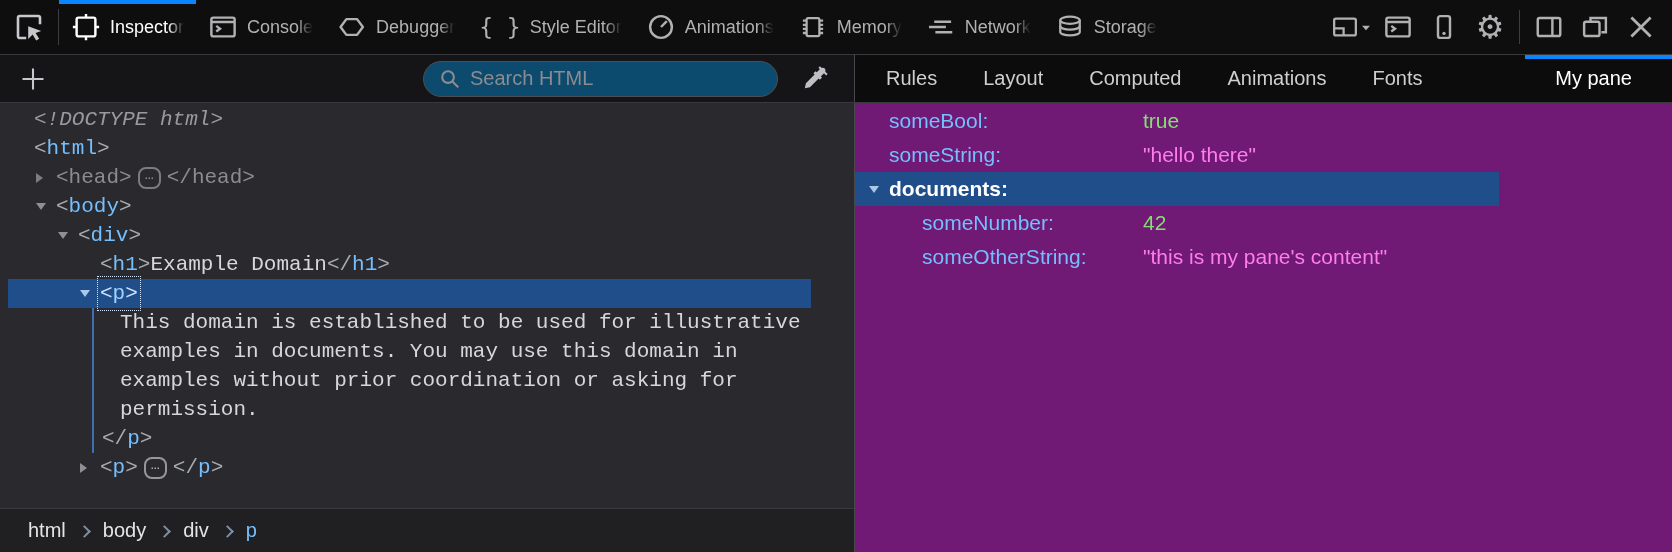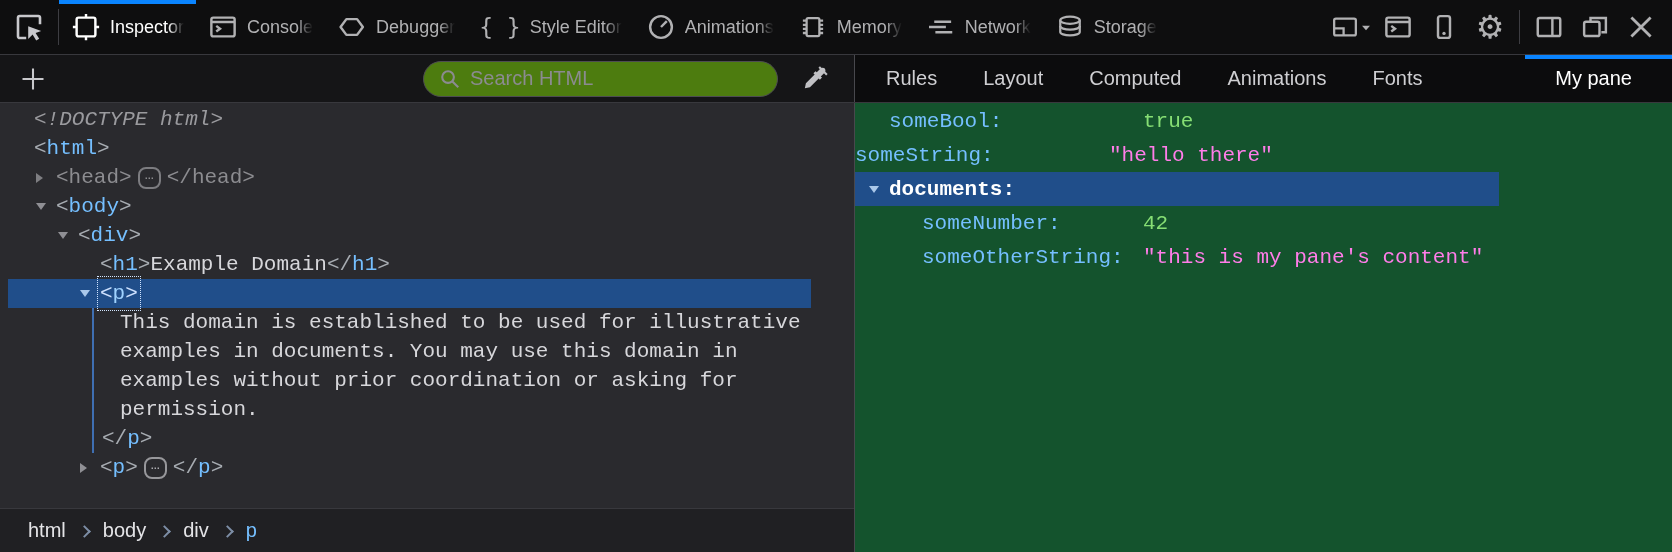--- a/index.html
+++ b/index.html
@@ -35,21 +35,21 @@
   .gear-glyph { font-family:"DejaVu Sans", sans-serif; font-size:32px; line-height:1; color:#b1b1b3; }
   
   .subbar { height:48px; display:flex; border-bottom:1px solid #38383d; }
   .subbar-left {
     width:855px; flex:none; display:flex; align-items:center;
     background:#151517; border-right:1px solid #48484d; padding:0 16px 0 16px;
   }
   .plusbtn { width:34px; height:34px; display:flex; align-items:center; justify-content:center; color:#c8c8cc; }
   .searchpill {
     margin-left:auto; width:355px; height:36px; border:1px solid #4d4d52; border-radius:18px;
-    background:#4d7c0f; display:flex; align-items:center; padding:0 14px; gap:8px;
+    background:#0c4a6e; display:flex; align-items:center; padding:0 14px; gap:8px;
   }
   .searchpill input {
     flex:1; background:transparent; border:none; outline:none;
     font-family:"Liberation Sans", sans-serif; font-size:20px; color:#d7d7db; min-width:0;
   }
   .searchpill input::placeholder { color:#8b8b90; }
   .dropbtn { width:46px; height:40px; display:flex; align-items:center; justify-content:center; color:#c0c0c4; }
   .subbar-right { flex:1; display:flex; align-items:stretch; background:#0c0c0d; padding-left:8px; }
   .stab { position:relative; display:flex; align-items:center; padding:0 23px; font-size:20px; color:#cfcfd2; }
   .stab.active { color:#fff; }
@@ -85,21 +85,21 @@
   .closeline { margin-left:-18px; }
   
   .breadcrumb {
     height:44px; flex:none; background:#202023; border-top:1px solid #38383d;
     display:flex; align-items:center; padding-left:28px; gap:14px; font-size:20px;
   }
   .crumb { color:#e4e4e7; }
   .crumb.selected { color:#75bfff; }
   .crumb-sep { width:9px; height:9px; border-top:2px solid #7d8ea6; border-right:2px solid #7d8ea6; transform:rotate(45deg); margin-top:1px; }
   
-  .sidebar { flex:1; background:#14532d; font-family:Liberation Mono, monospace; font-size:21px; padding-top:1px; }
+  .sidebar { flex:1; background:#701a75; font-family:Liberation Sans, sans-serif; font-size:21px; padding-top:1px; }
   .prow { display:flex; align-items:center; height:34px; white-space:pre; }
   .pkey { color:#75bfff; display:inline-block; }
   .pkey.top { min-width:254px; }
   .pkey.nested { min-width:221px; }
   .prow.objrow { background:#204e8a; width:644px; }
   .pkey.obj { color:#fff; font-weight:bold; min-width:0; }
   .pval.green { color:#86de74; }
   .pval.pink { color:#ff7de9; }
   svg.ico { display:block; }
 </style>
@@ -340,21 +340,21 @@
         <span class="crumb">div</span>
         <span class="crumb-sep"></span>
         <span class="crumb selected">p</span>
       </div>
     </div>
 
     <div class="sidebar">
       <div class="prow" style="padding-left:34px">
         <span class="pkey top">someBool:</span><span class="pval green">true</span>
       </div>
-      <div class="prow" style="">
+      <div class="prow" style="padding-left:34px">
         <span class="pkey top">someString:</span><span class="pval pink">"hello there"</span>
       </div>
       <div class="prow objrow" style="padding-left:14px">
         <span class="arrow-slot"><i class="tri-down sel-t"></i></span>
         <span class="pkey obj">documents:</span>
       </div>
       <div class="prow" style="padding-left:67px">
         <span class="pkey nested">someNumber:</span><span class="pval green">42</span>
       </div>
       <div class="prow" style="padding-left:67px">

